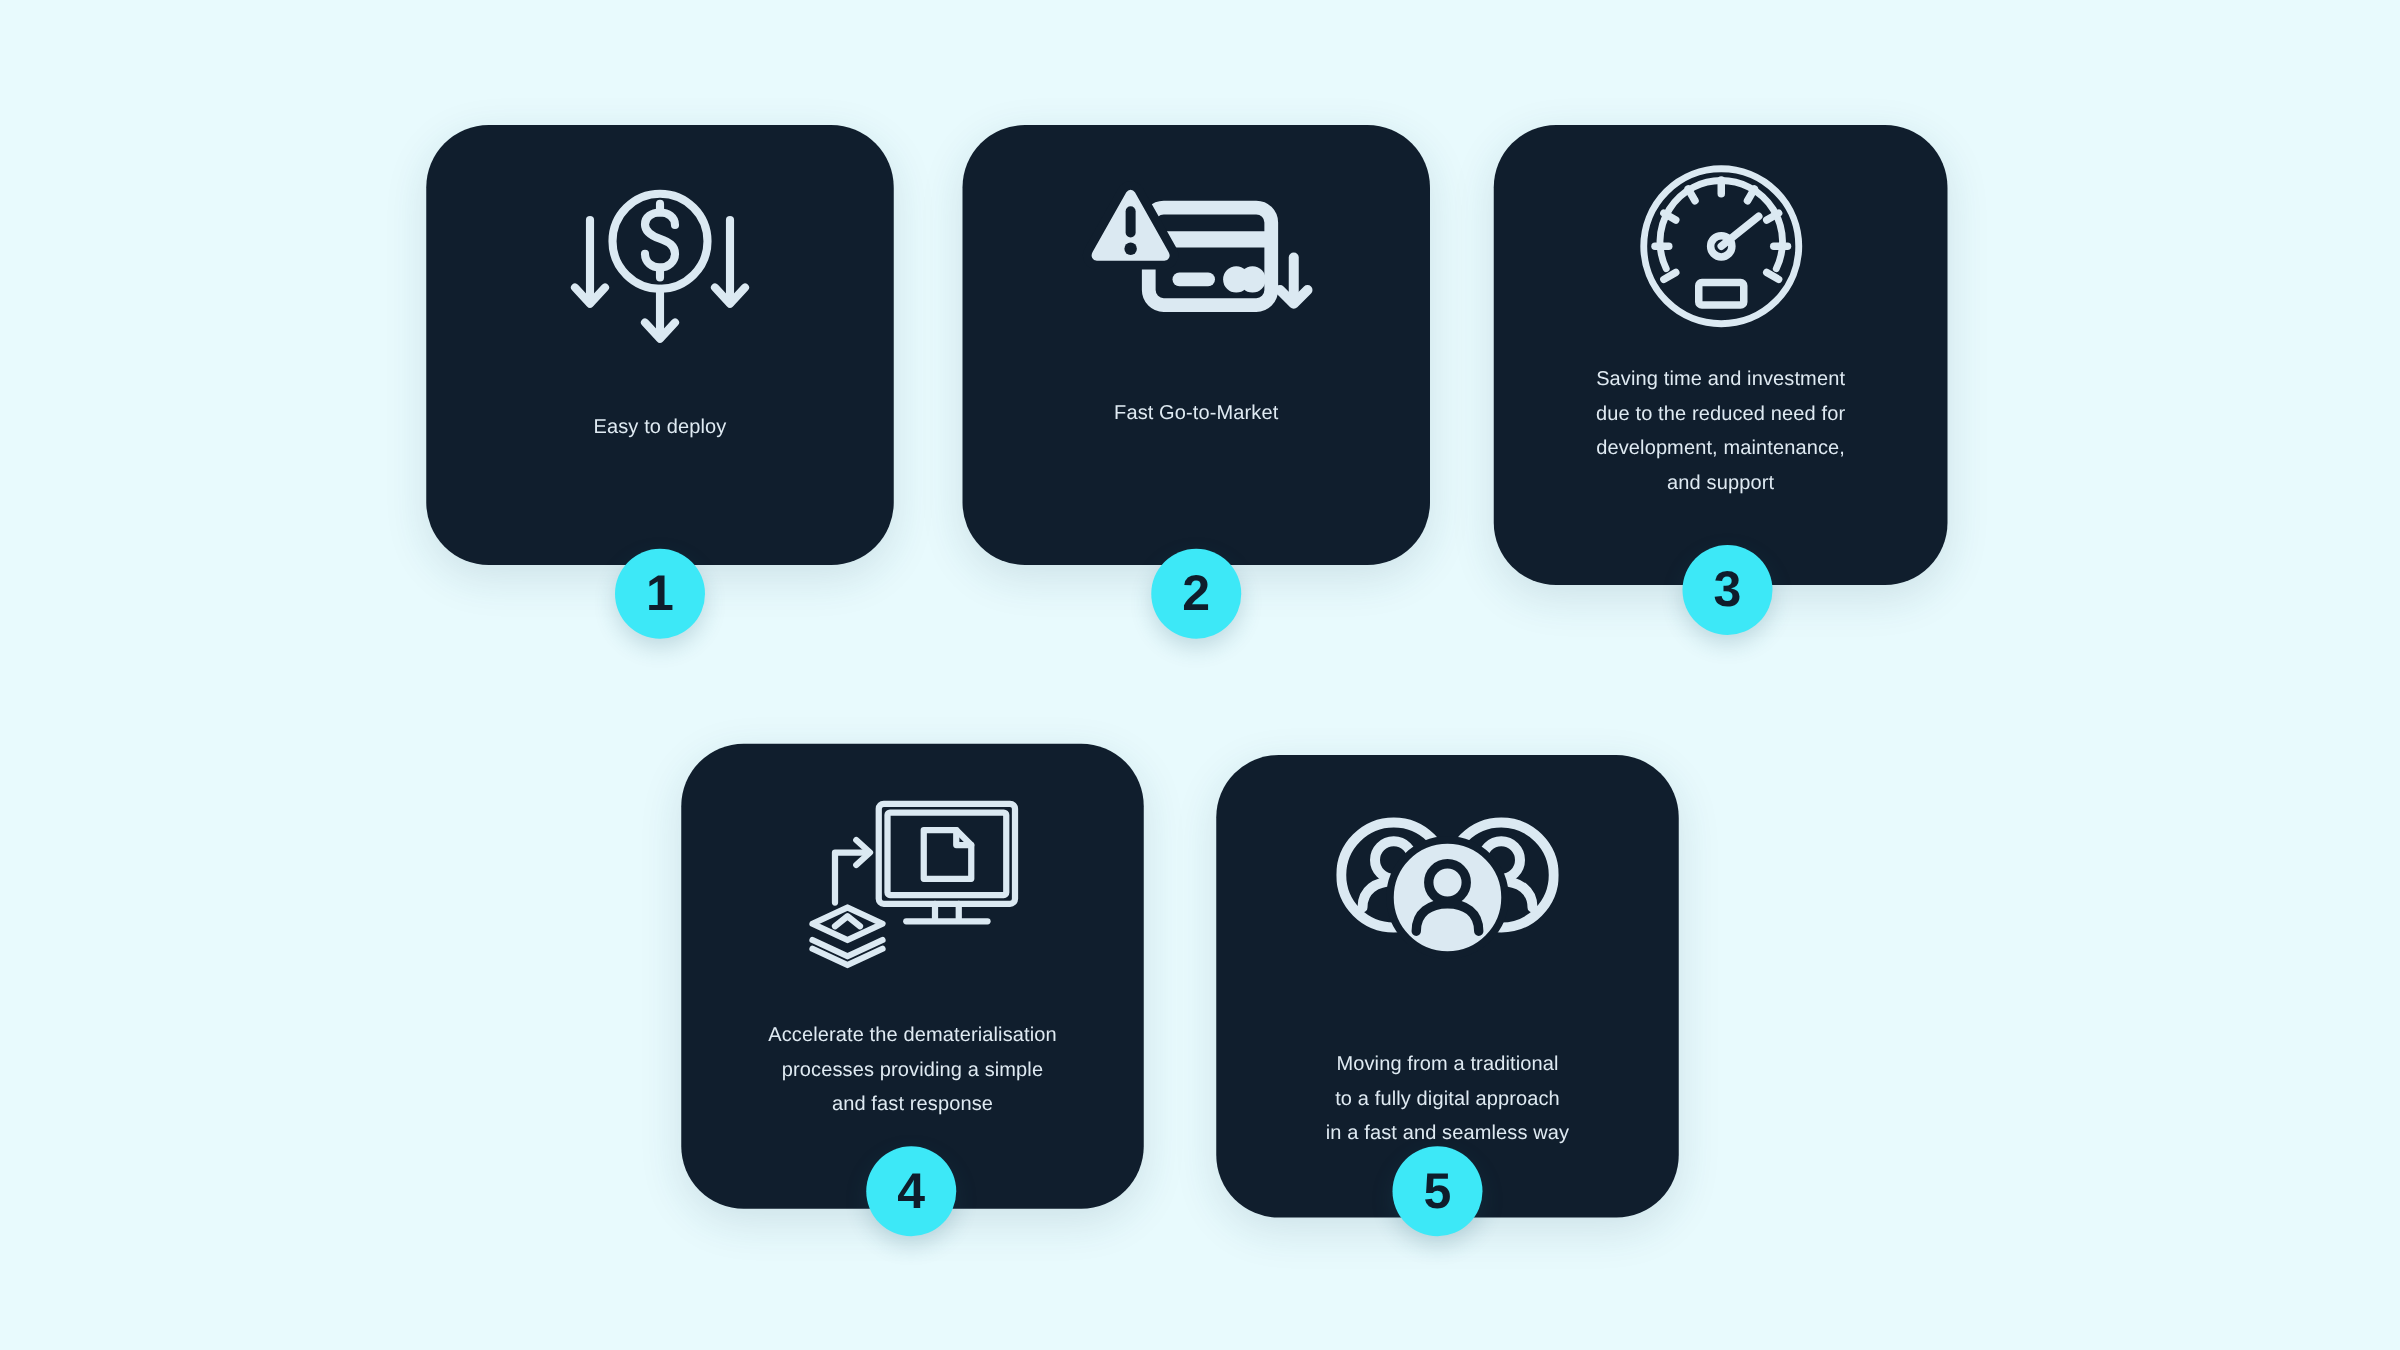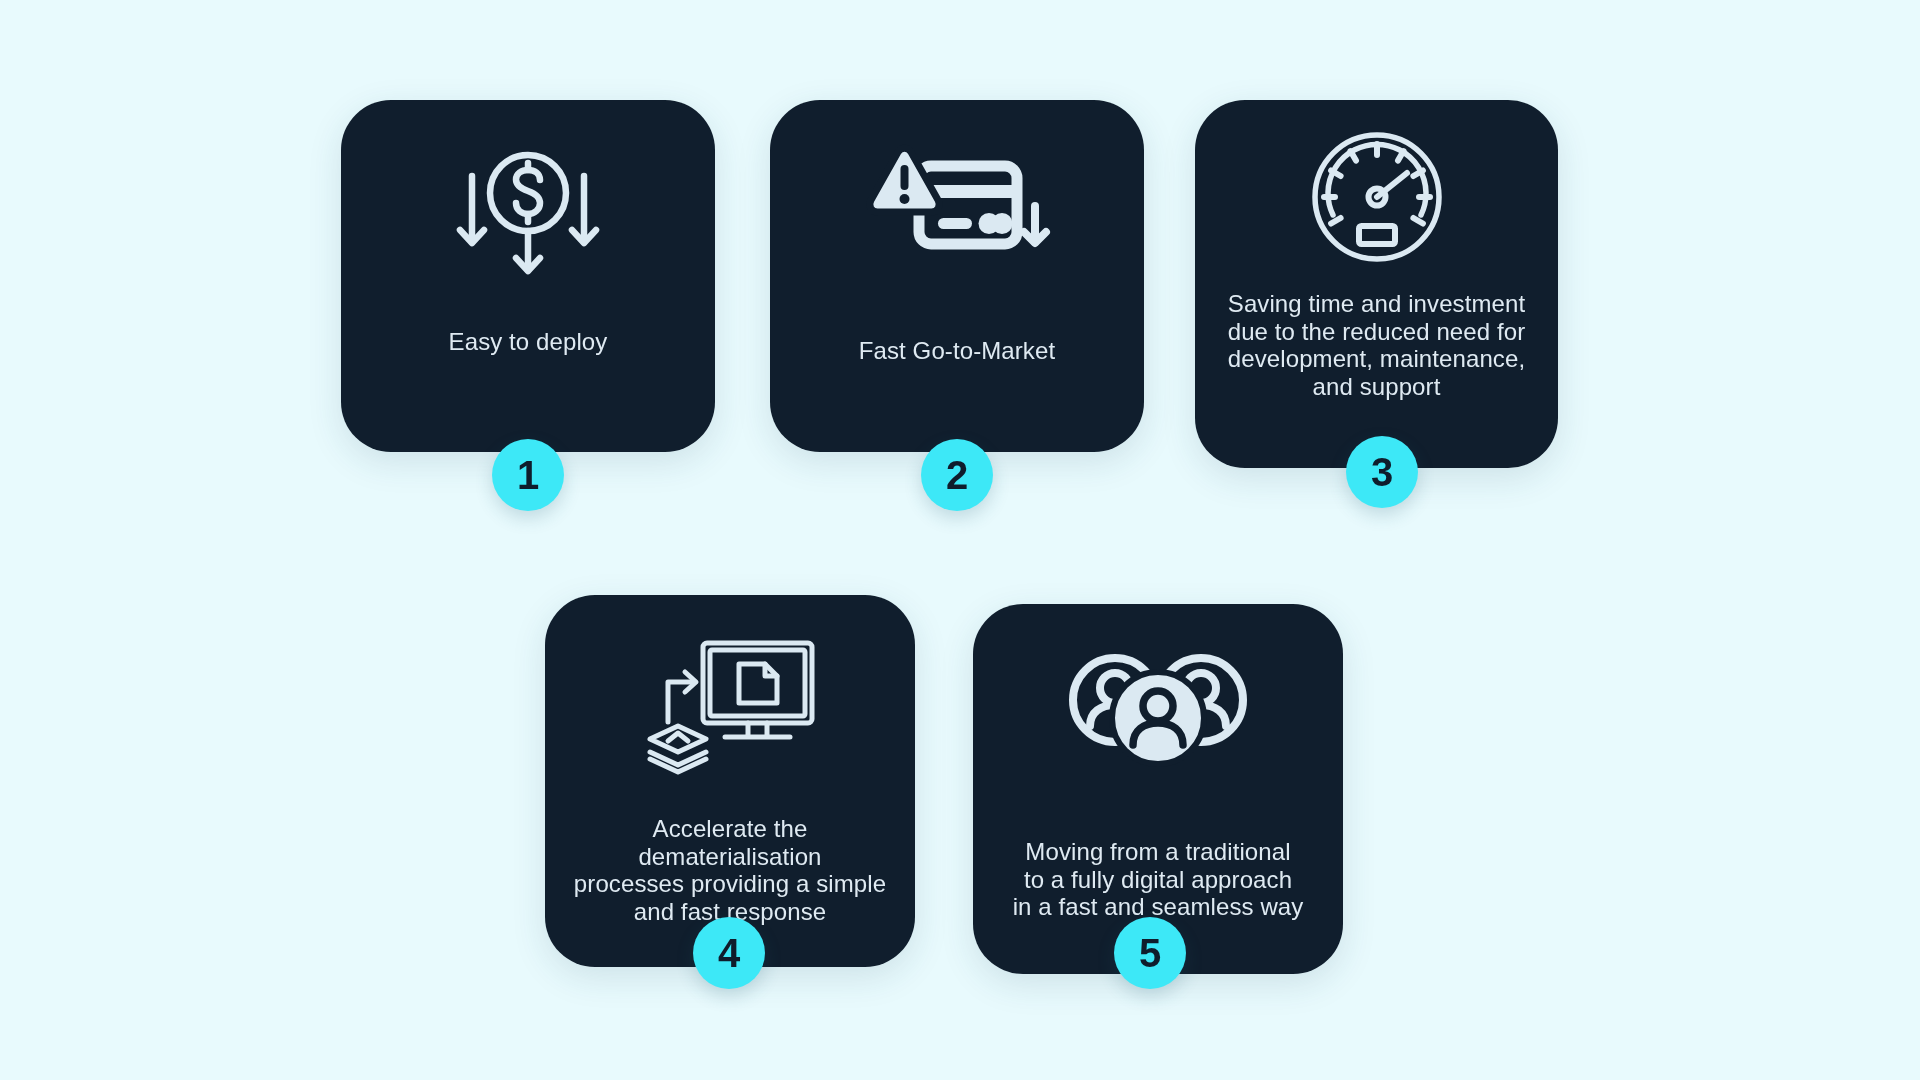--- a/index.html
+++ b/index.html
@@ -36,21 +36,21 @@
     align-items: center;
     justify-content: center;
   }
 
   .card-icon svg {
     display: block;
   }
 
   .card-text {
     color: #dfeaf2;
-    font-size: 24px;
+    font-size: 16px;
     line-height: 27.5px;
     text-align: center;
     letter-spacing: 0.1px;
     white-space: pre-line;
     padding: 0 16px;
   }
 
   .badge {
     position: absolute;
     width: 72px;
@@ -62,21 +62,21 @@
     align-items: center;
     justify-content: center;
     font-size: 40px;
     font-weight: bold;
     line-height: 1;
     box-shadow: 0 7px 18px rgba(30, 90, 110, 0.20);
   }
 
   
   #card-1 { left: 341px; top: 100px;  width: 374px; height: 352px; }
-  #card-2 { left: 770px; top: 100px;  width: 374px; height: 352px; gap: 20px; }
+  #card-2 { left: 770px; top: 100px;  width: 374px; height: 352px; }
   #card-3 { left: 1195px; top: 100px; width: 363px; height: 368px; }
 
   
   #card-4 { left: 545px; top: 595px;  width: 370px; height: 372px; }
   #card-5 { left: 973px; top: 604px;  width: 370px; height: 370px; }
 
   #card-1 .card-icon { margin-top: 48px; }
   #card-1 .card-text { margin-top: 40px; }
 
   #card-2 .card-icon { margin-top: 44px; }

